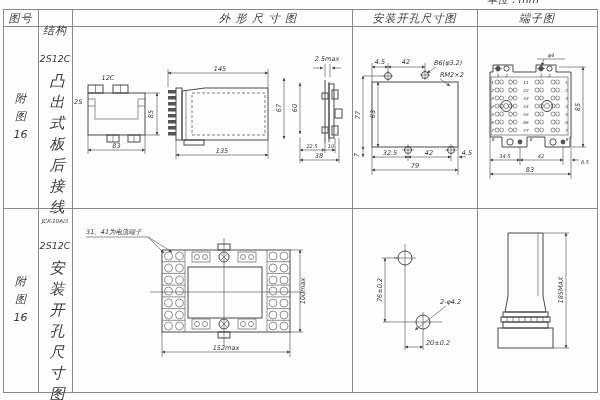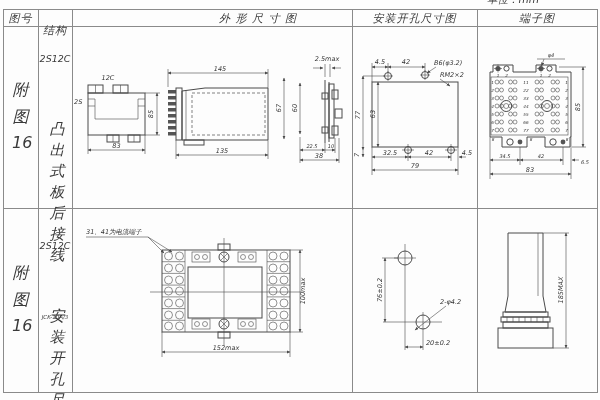--- a/index.html
+++ b/index.html
@@ -2,23 +2,23 @@
 <html><head>
 <meta charset="utf-8">
 <style>
   html,body{margin:0;padding:0;background:#fff;}
   #page{position:relative;width:600px;height:400px;background:#fdfdfd;overflow:hidden;
         font-family:"DejaVu Sans",sans-serif;color:#333;font-style:italic;}
   .hline{position:absolute;height:1px;background:#8a8a8a;}
   .vline{position:absolute;width:1px;background:#8a8a8a;}
   .hdr{position:absolute;top:9px;height:18px;display:flex;align-items:center;justify-content:center;
        font-size:11px;letter-spacing:1px;color:#3a3a3a;}
-  .cell{position:absolute;display:flex;gap:48px;}
+  .cell{position:absolute;display:flex;}
   .figcell{align-items:center;justify-content:center;}
-  .figno{width:17px;text-align:center;line-height:1.65;font-size:16px;color:#3a3a3a;}
+  .figno{width:17px;text-align:center;line-height:1.65;font-size:11px;color:#3a3a3a;}
   .structcell{flex-direction:column;align-items:center;}
   .model{font-size:9.5px;color:#3a3a3a;margin-bottom:7px;}
   .vtext{width:11px;text-align:center;line-height:1.4;font-size:15px;color:#3a3a3a;}
   .pcode{margin-top:auto;padding-bottom:12px;font-size:5.5px;color:#3a3a3a;white-space:nowrap;}
   .unitnote{position:absolute;top:-7px;left:487px;font-size:10.5px;color:#3a3a3a;}
   svg{position:absolute;overflow:visible;}
   svg text{font-family:"DejaVu Sans",sans-serif;font-size:6.5px;fill:#333;}
   .t5{font-size:5px;} .t4{font-size:4.2px;}
   .ln{stroke:#4a4a4a;fill:none;stroke-width:1;}
   .tn{stroke:#4a4a4a;fill:none;stroke-width:0.6;}

